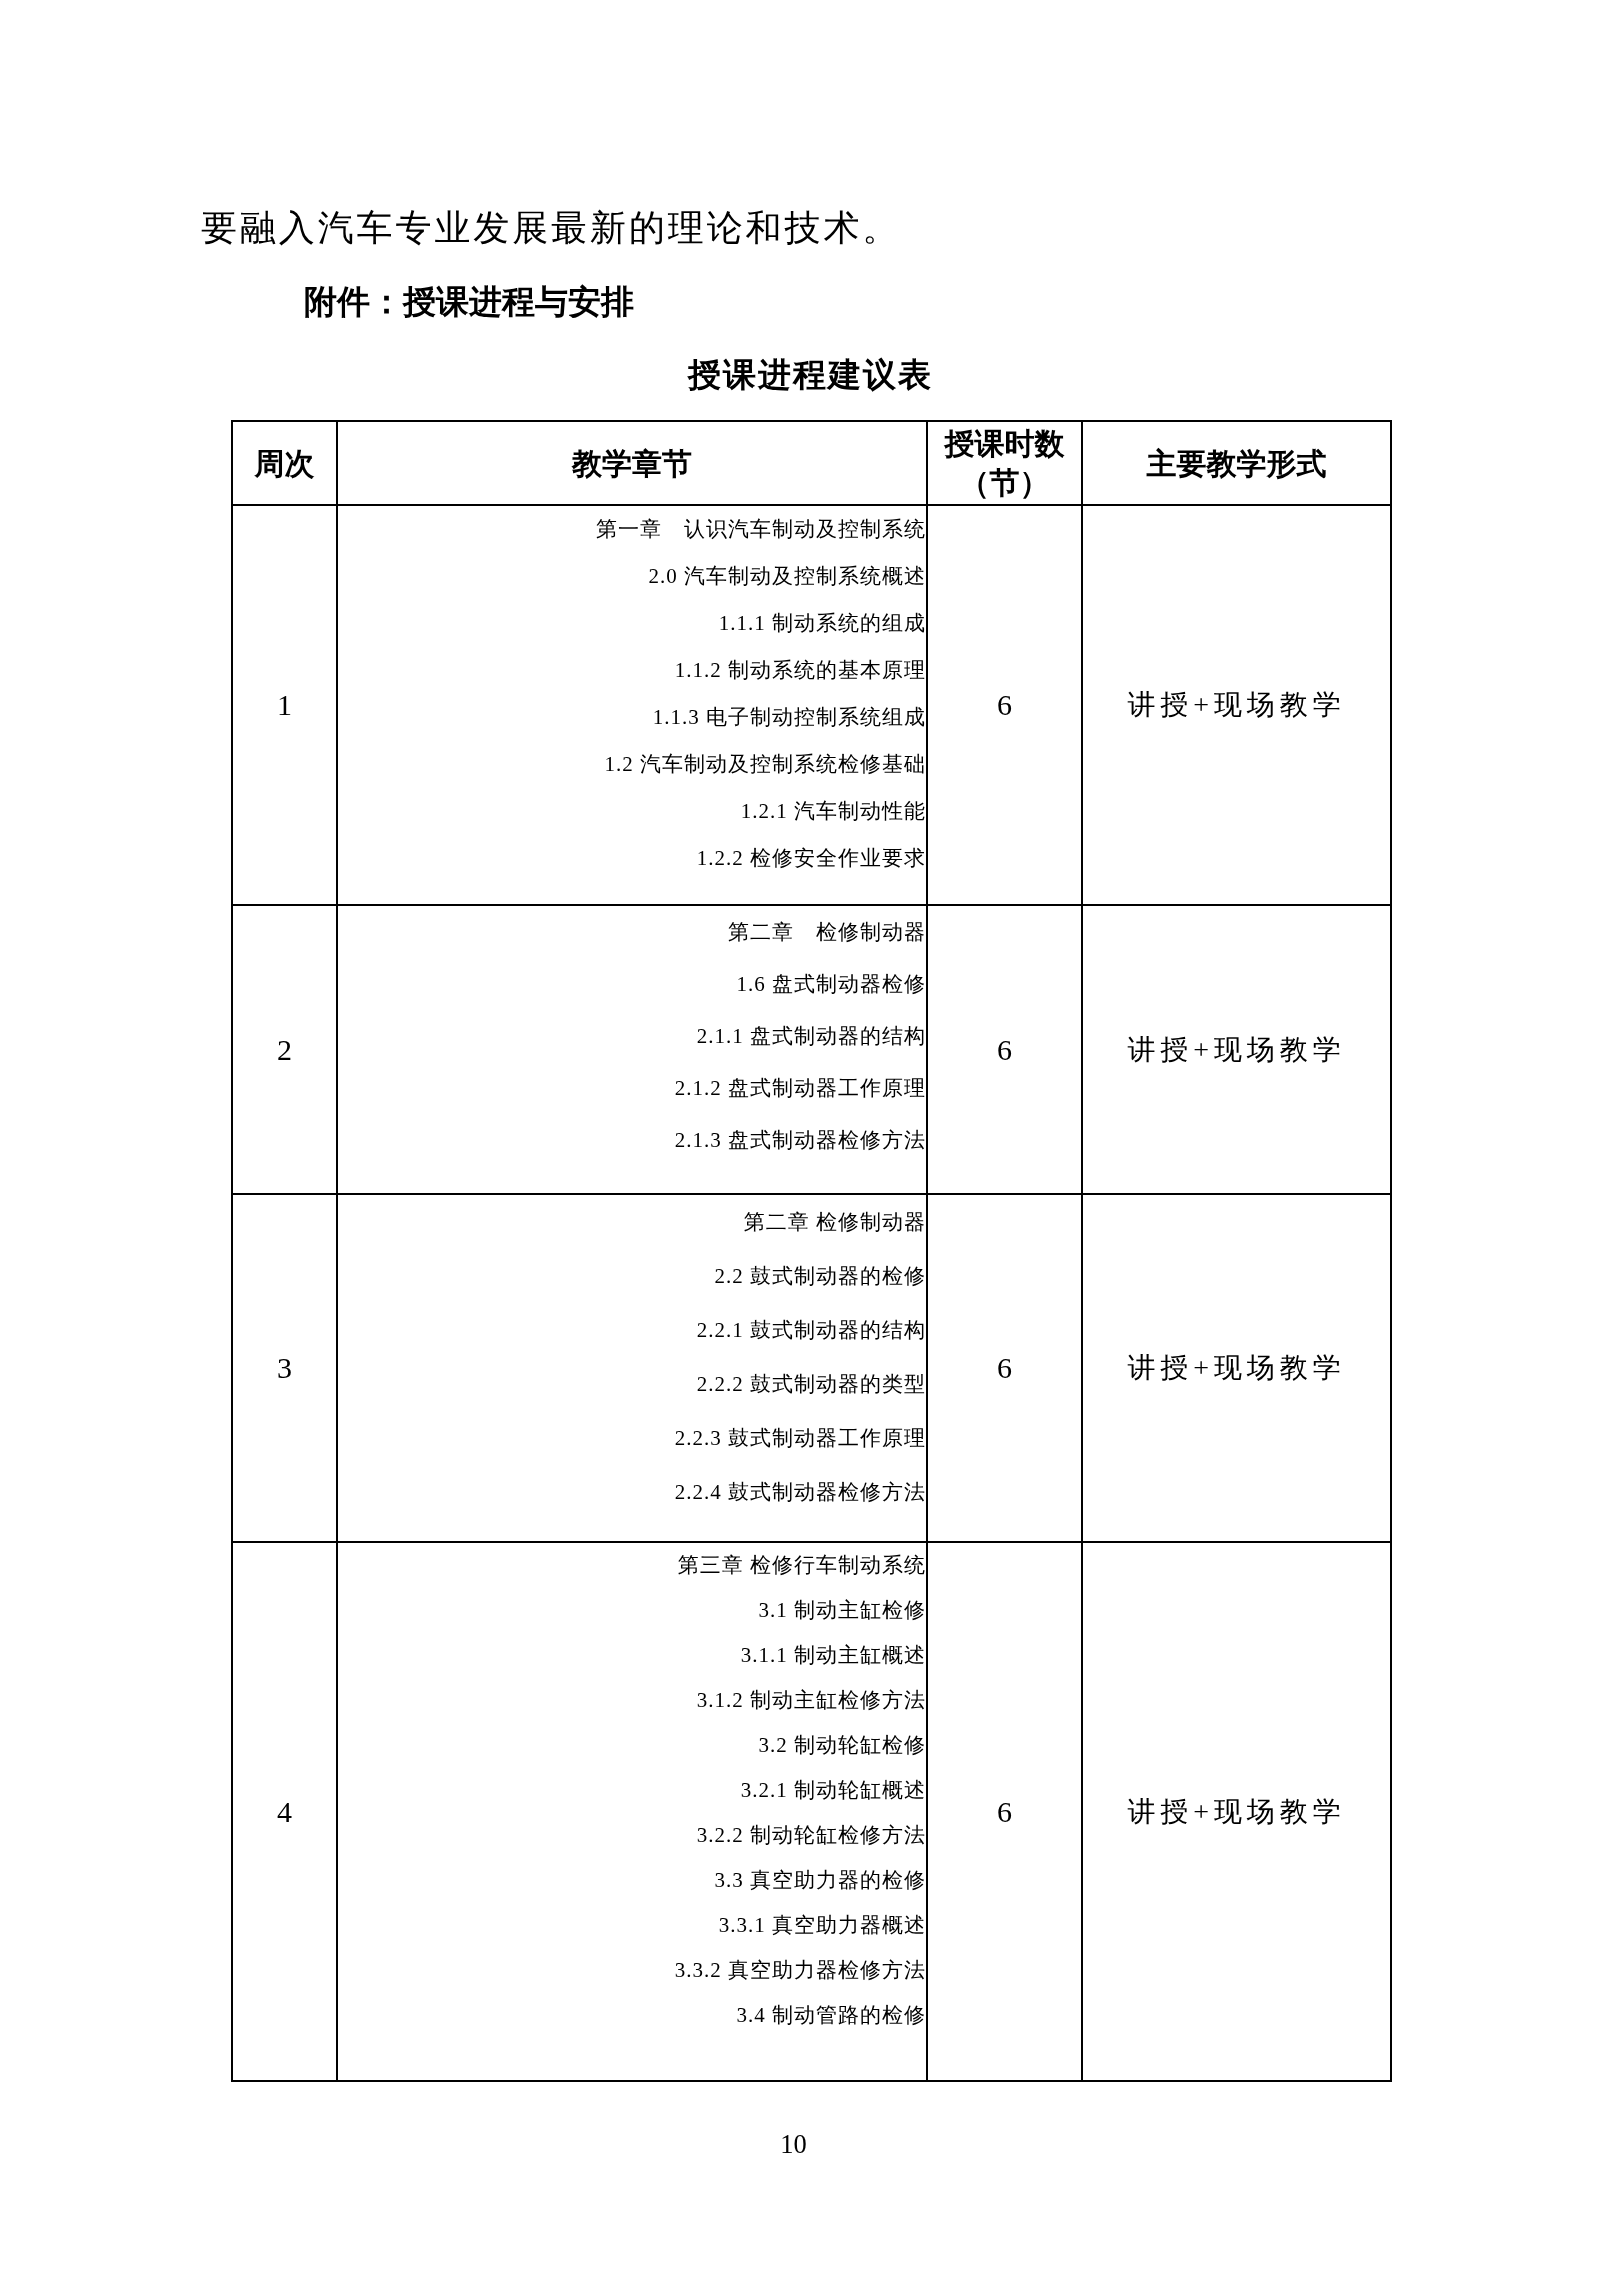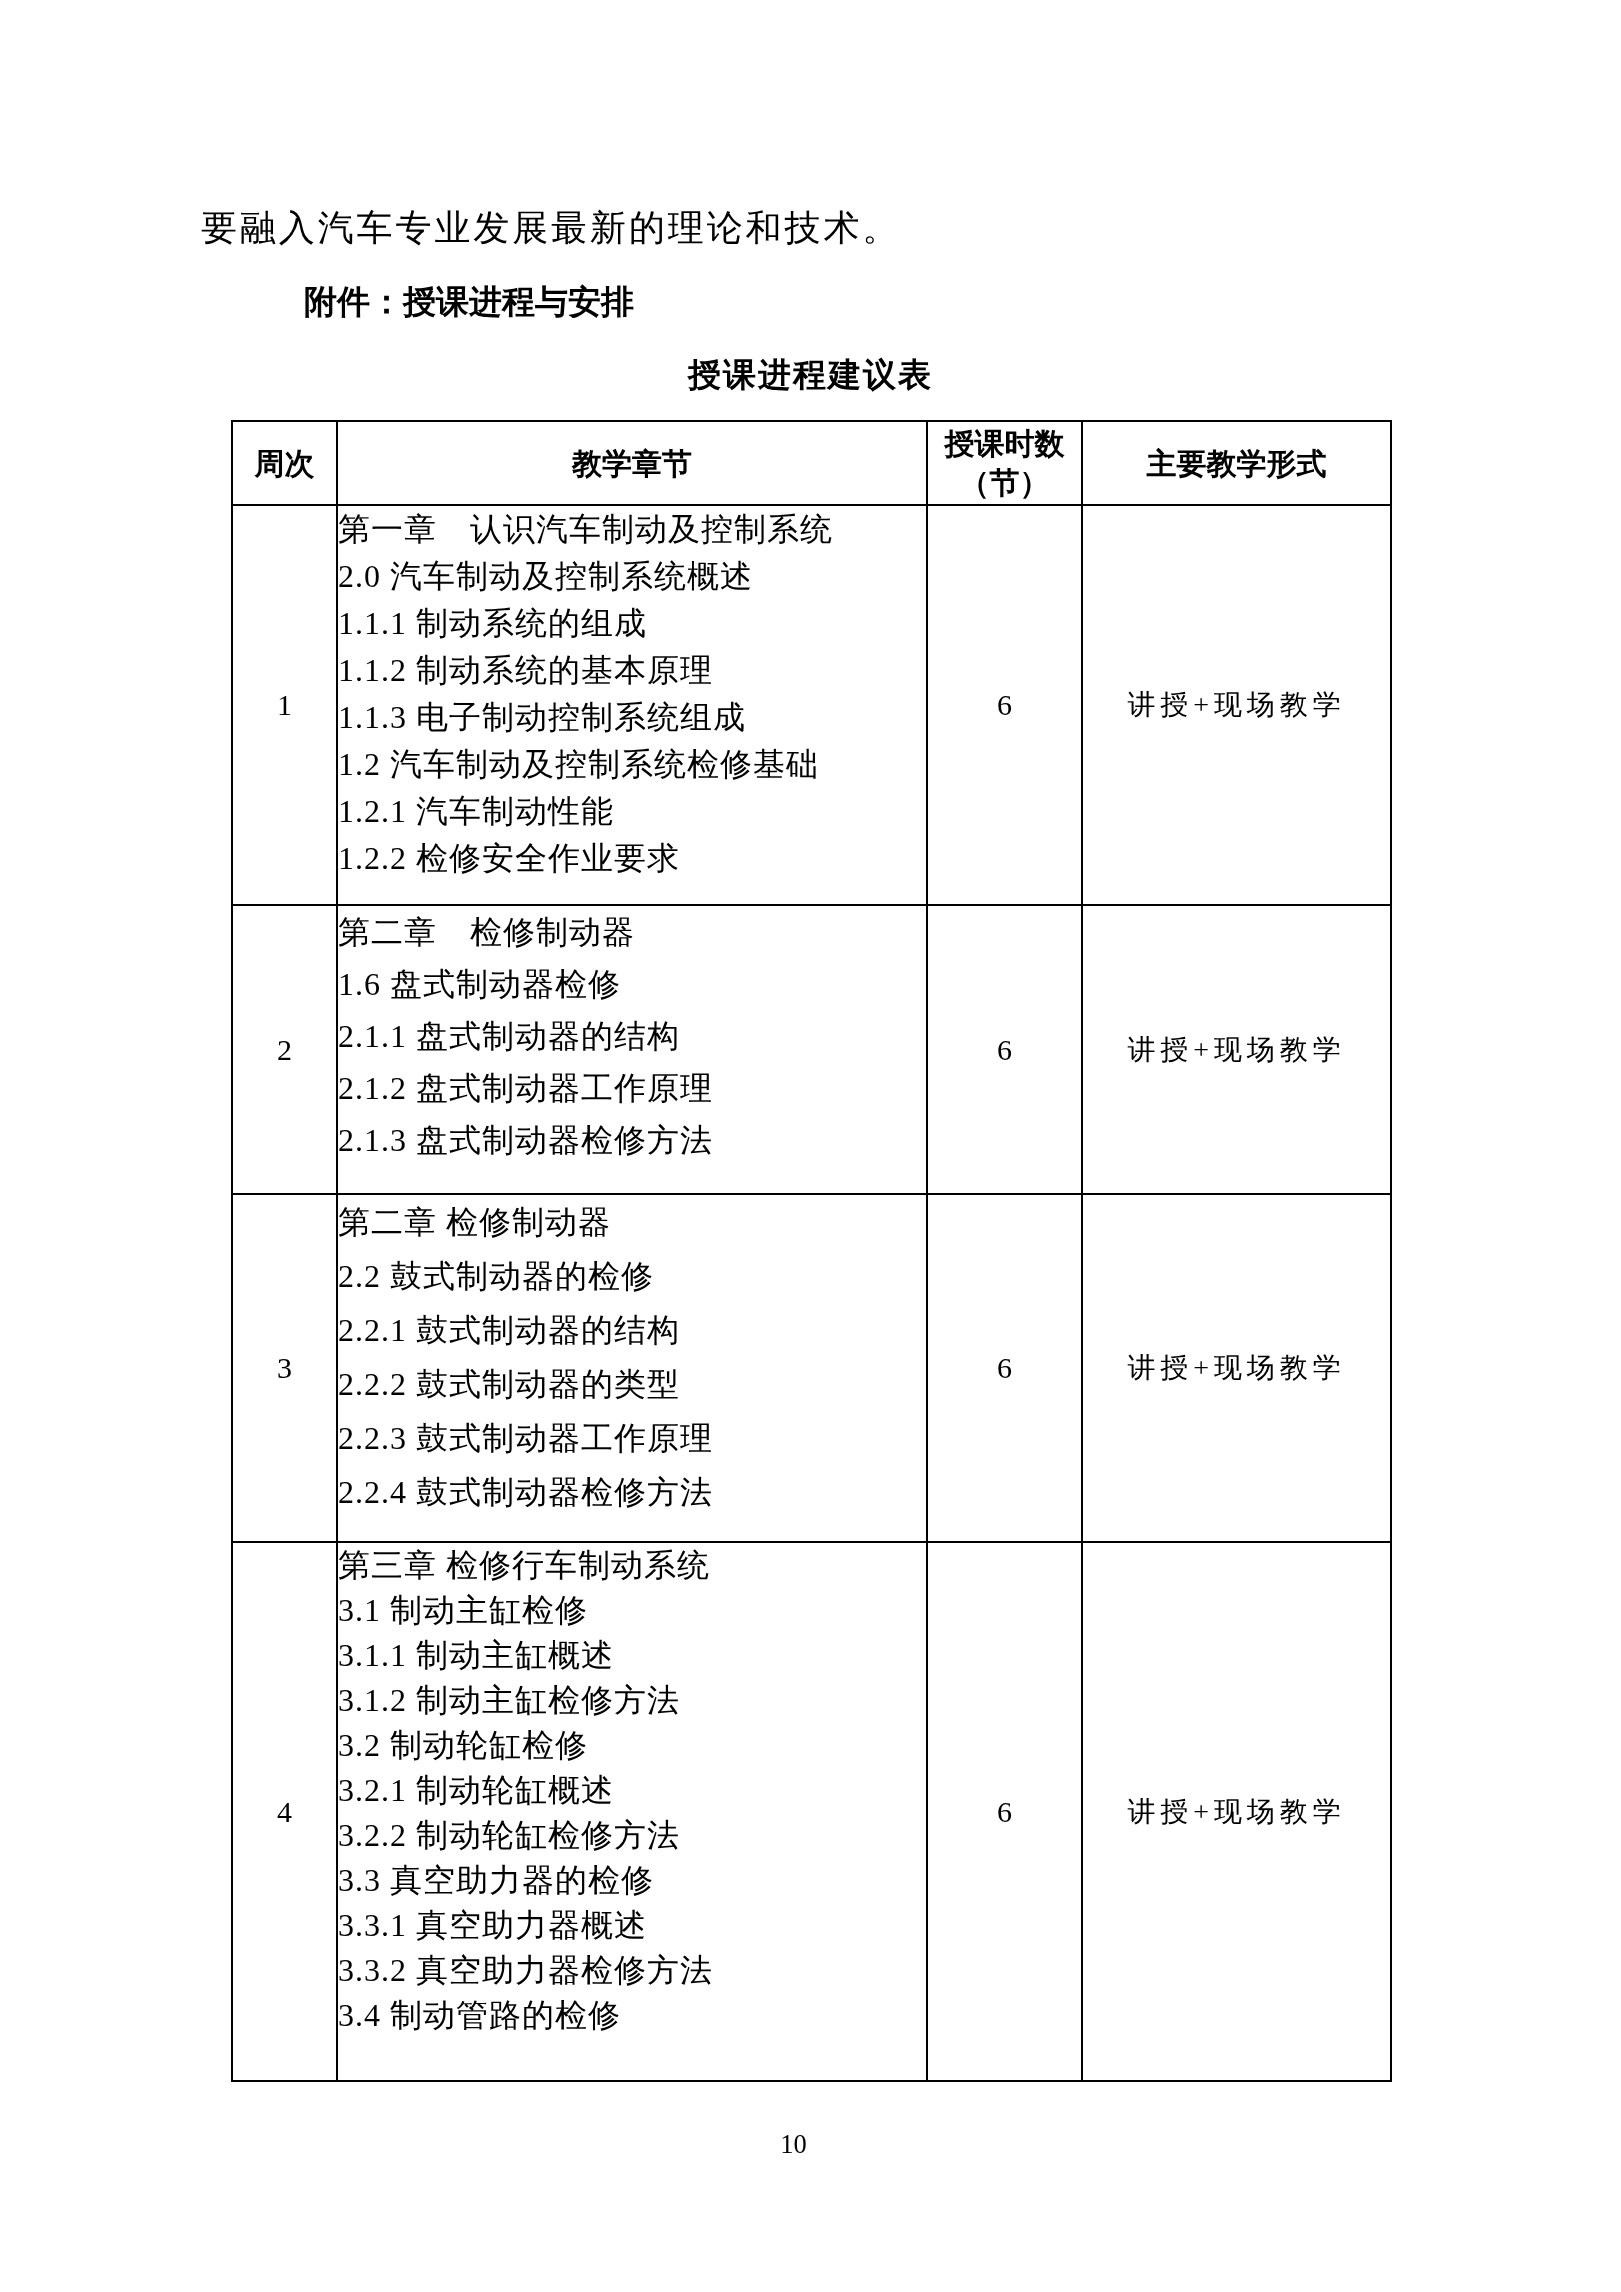--- a/index.html
+++ b/index.html
@@ -80,21 +80,22 @@
   td.format-cell {
     text-align: center;
     vertical-align: middle;
     font-size: 28px;
     letter-spacing: 4.9px;
     border-radius: 15px;
   }
   td.chapters-cell {
     vertical-align: top;
     padding: 7.8px 9.8px 0 13.7px;
-    font-size: 32px;
+    font-size: 21px;
+    text-align: right;
   }
   .chapter-line {
     white-space: nowrap;
     letter-spacing: 1px;
   }
   tr.row-1 .chapter-line { line-height: 47px; }
   tr.row-2 .chapter-line { line-height: 52px; }
   tr.row-3 .chapter-line { line-height: 54px; }
   tr.row-4 .chapter-line { line-height: 45px; }
   .page-number {

